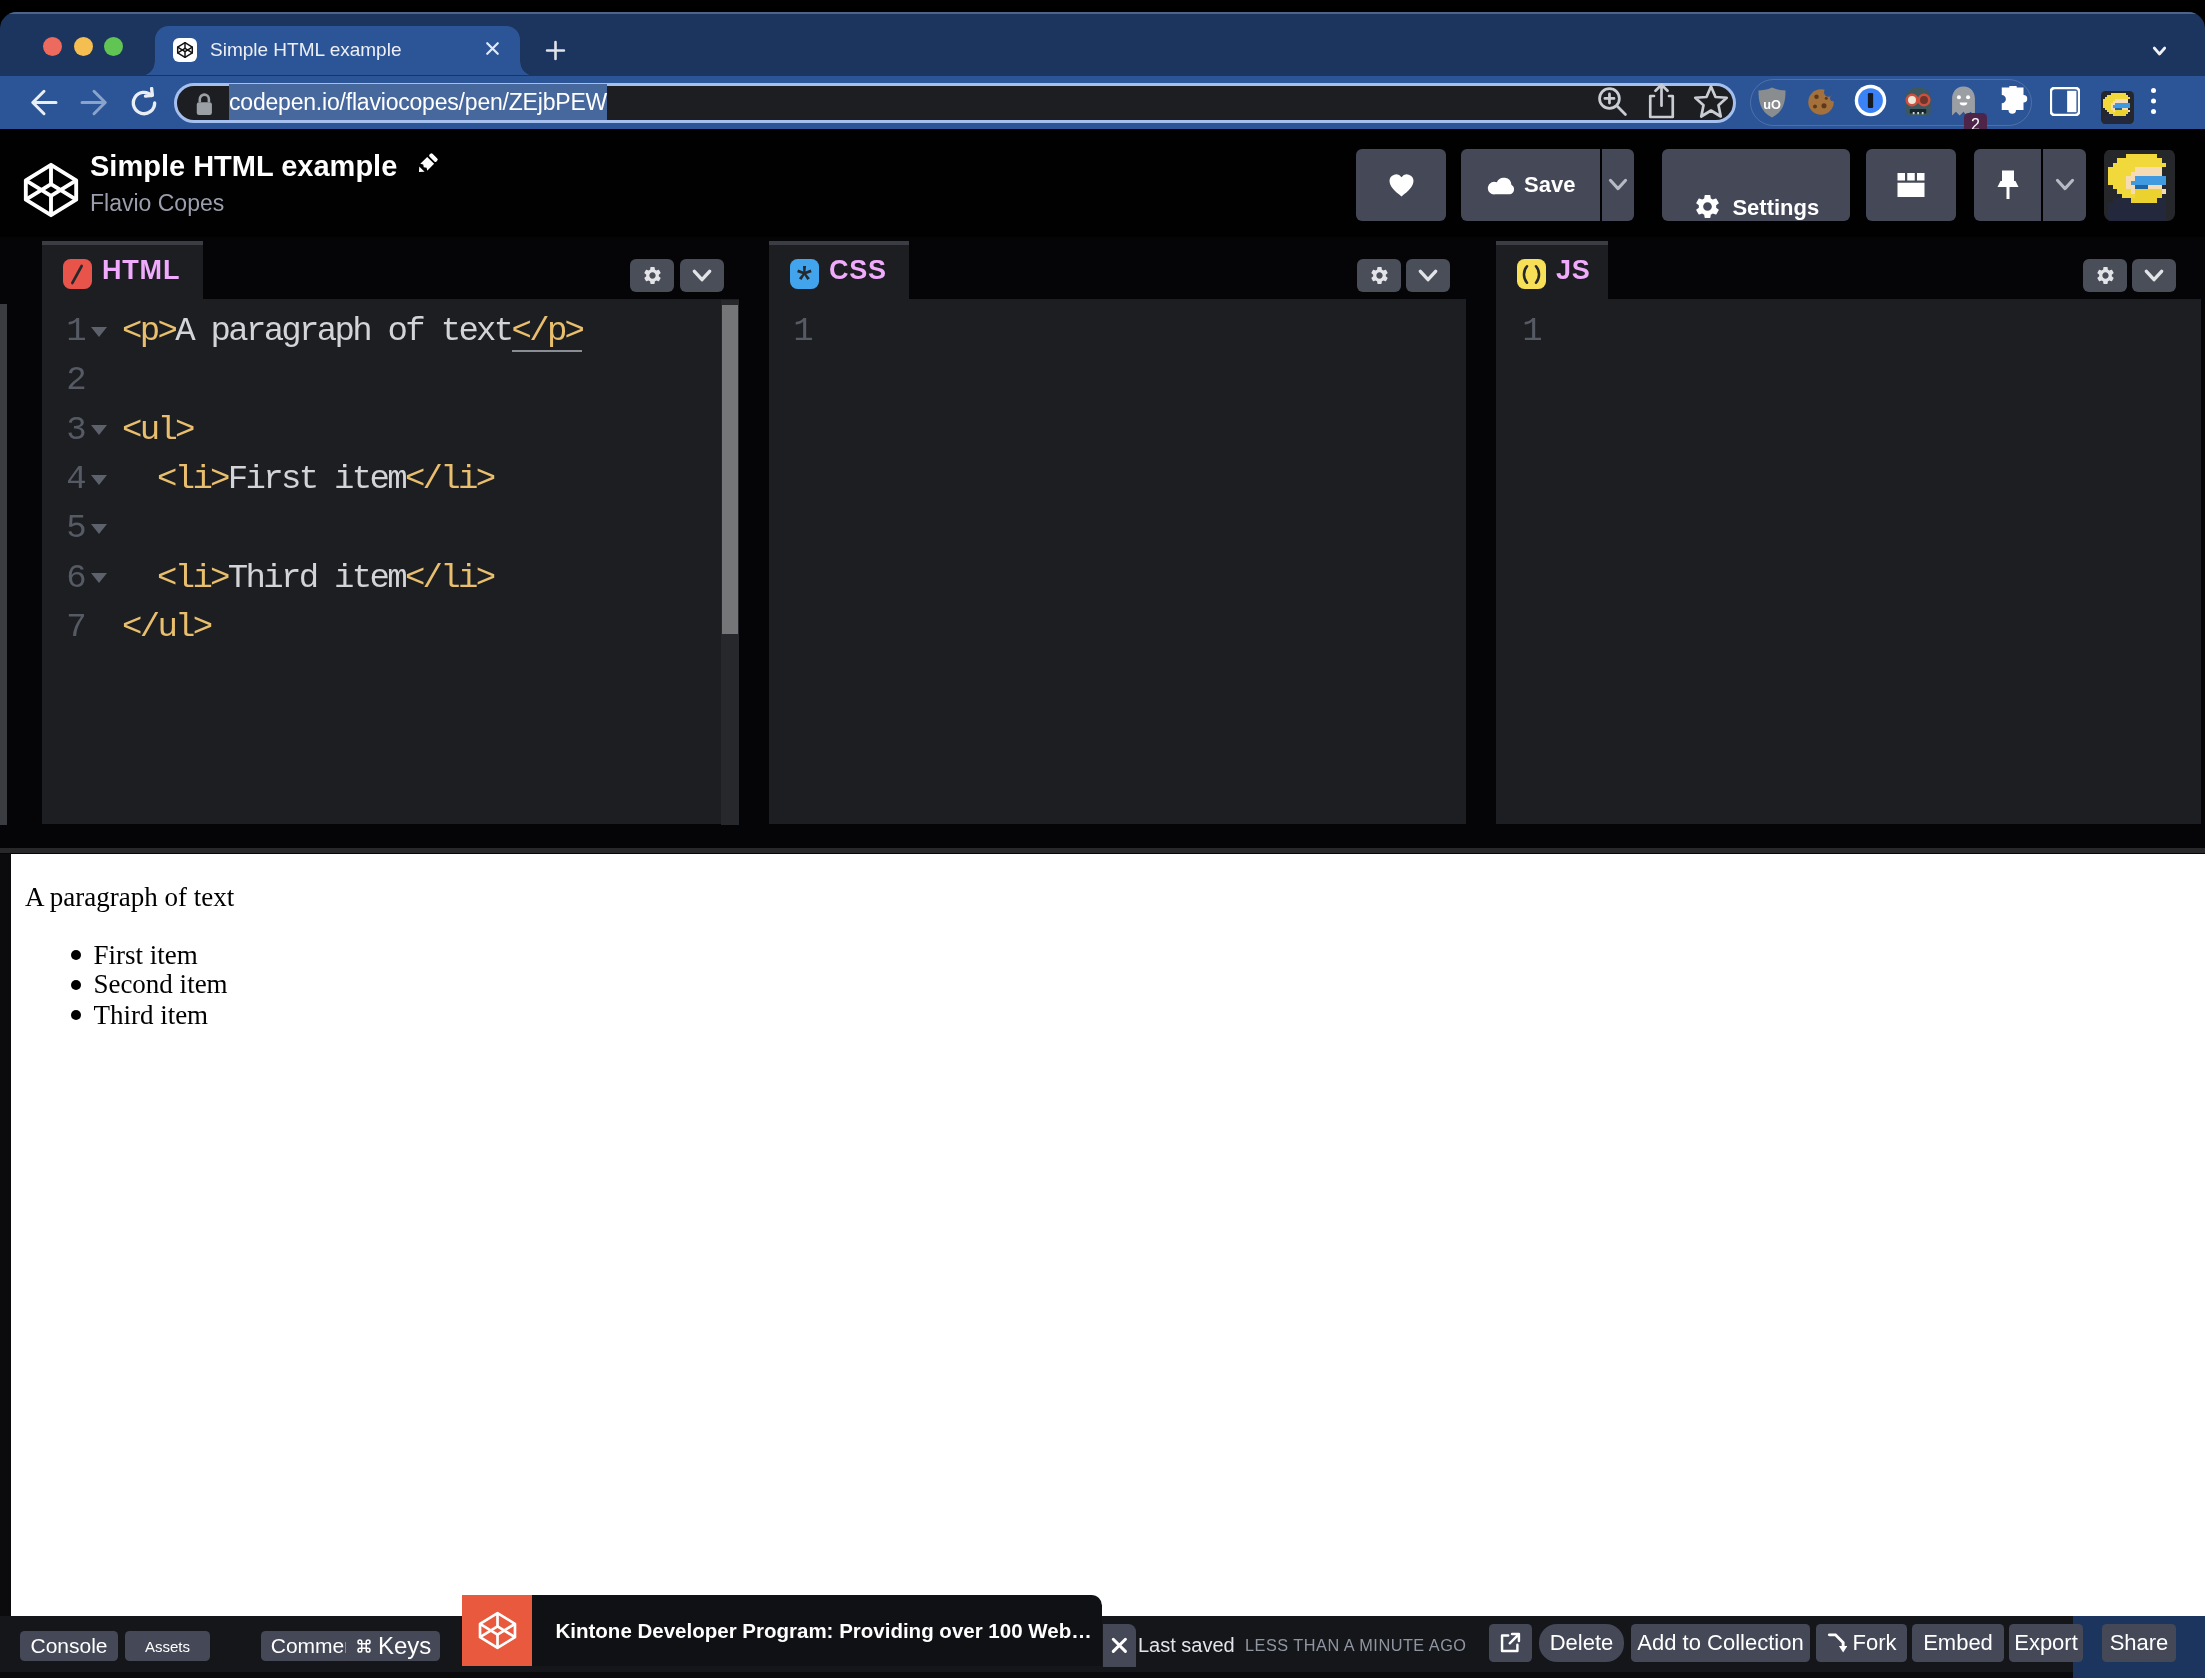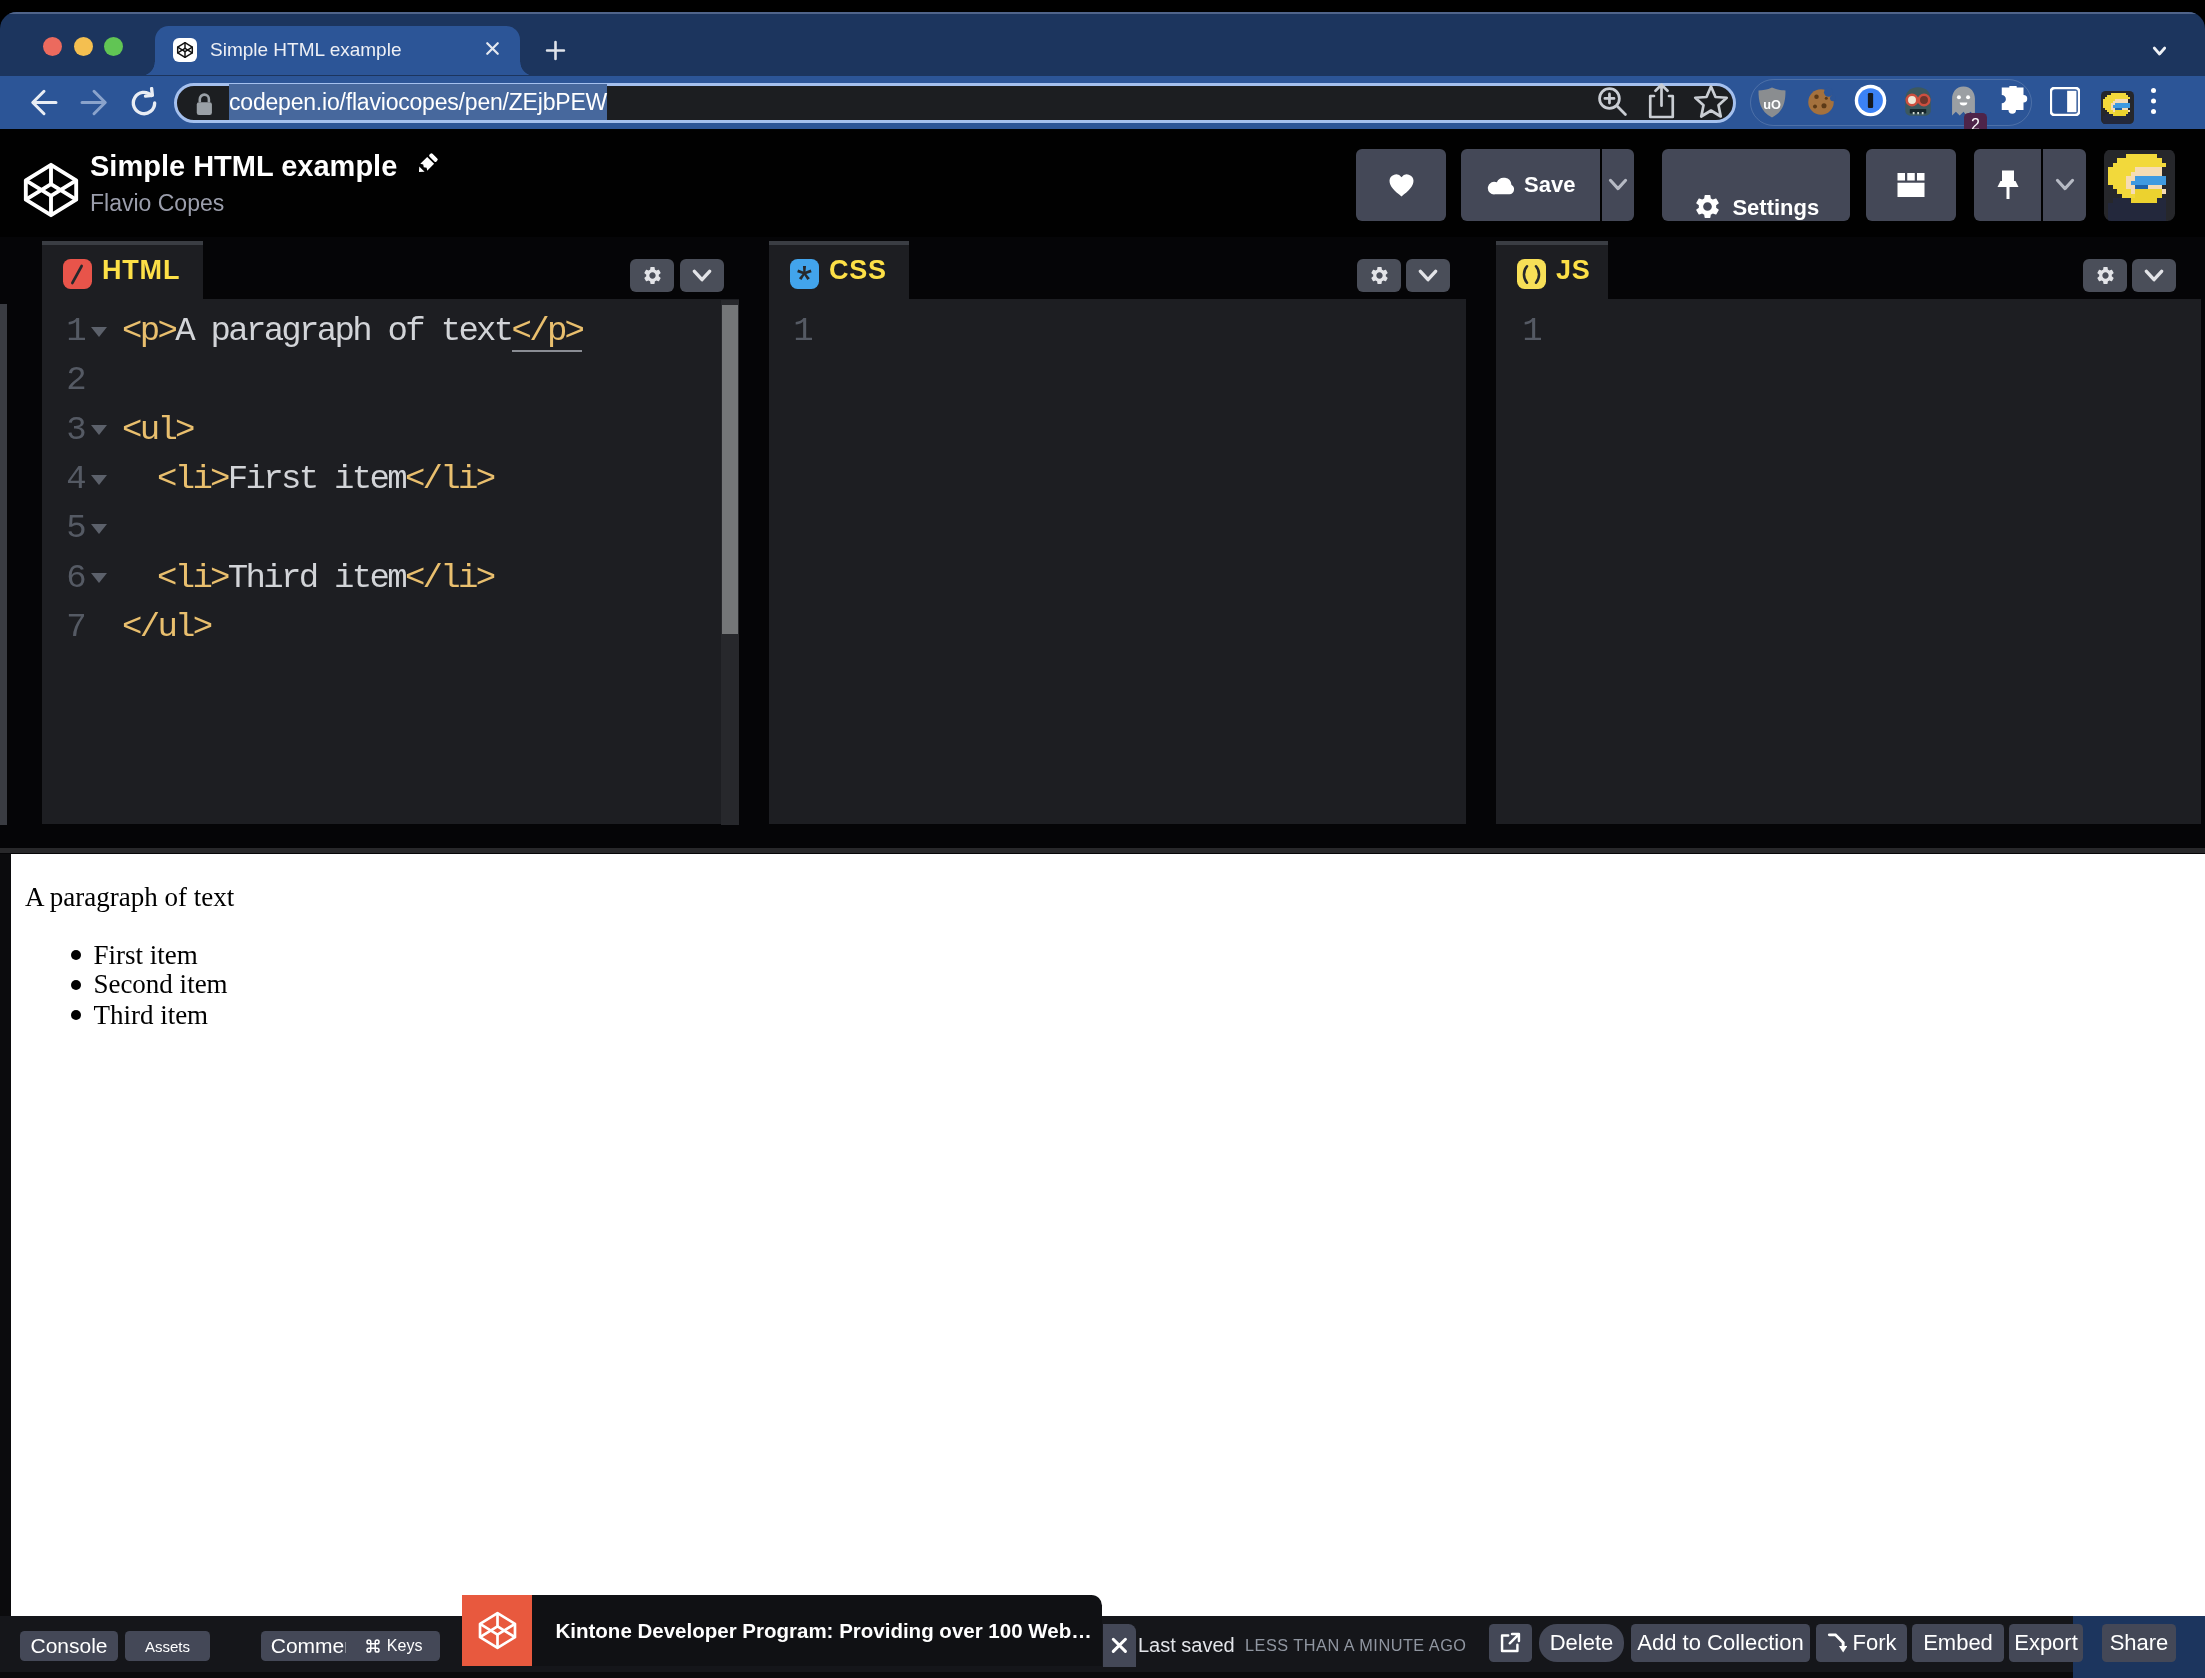--- a/index.html
+++ b/index.html
@@ -34,21 +34,21 @@
   #cphead { position:absolute; left:0; top:117px; width:2205px; height:108px; background:#010101; }
   .hbtn { position:absolute; top:20px; height:72px; background:#444857; border-radius:6px;
           color:#fff; font-size:22px; font-weight:700; display:flex; align-items:center; justify-content:center; gap:10.6px;}
   
   #editor { position:absolute; left:0; top:225px; width:2205px; height:617px; background:#050507; }
   .panel { position:absolute; top:62px; height:525px; background:#1d1e22; }
   .ptab  { position:absolute; top:3.8px; height:58px; background:#1d1e22; border-top:4.6px solid #3a3d43; }
   .picon { position:absolute; left:20.5px; top:14.4px; width:29px; height:30px; border-radius:7.6px;
            display:flex; align-items:center; justify-content:center; }
   .plabel{ position:absolute; left:60px; top:0; height:54px; line-height:50px;
-           font-size:27px; font-weight:700; color:#fde047; letter-spacing:0.8px;}
+           font-size:27px; font-weight:700; color:#f0abfc; letter-spacing:0.8px;}
   .pbtn  { position:absolute; top:22px; width:44px; height:33px; background:#4a4e59; border-radius:6px;
            display:flex; align-items:center; justify-content:center; }
   
   .cm { font-family:"Liberation Mono", monospace; font-size:34px; letter-spacing:-2.7px; line-height:49px; }
   .ln { position:absolute; color:#555a64; text-align:right; width:42px; }
   .fold { position:absolute; width:0; height:0; border-left:8.4px solid transparent;
           border-right:8.4px solid transparent; border-top:10px solid #5c616b; }
   .tag { color:#e9bf6e; }
   .txt { color:#d2d4d8; }
   
@@ -411,21 +411,21 @@
     <div class="abs" style="left:82px; top:115px; font-size:27px; line-height:30px;">Second item</div>
     <div class="abs" style="left:60px; top:156px; width:10px; height:10px; border-radius:50%; background:#000;"></div>
     <div class="abs" style="left:82px; top:146px; font-size:27px; line-height:30px;">Third item</div>
   </div>
   </div>
 
   <div id="bbar">
     <div class="bbtn" style="left:20px;  top:15px; width:98px; height:30px; font-size:21px;">Console</div>
     <div class="bbtn" style="left:125px; top:15px; width:85px; height:30px; font-size:15px;">Assets</div>
     <div class="bbtn" style="left:216px; top:15px; width:121px; height:30px; font-size:21px;margin-left:45px;">Comments</div>
-    <div class="bbtn" style="left:346px; top:15px; width:94px; height:30px; font-size:16px; gap:5.3px;"><svg width="18" height="18" viewBox="0 0 24 24" fill="none" stroke="#fff" stroke-width="2">
+    <div class="bbtn" style="left:346px; top:15px; width:94px; height:30px; font-size:24px; gap:5.3px;"><svg width="18" height="18" viewBox="0 0 24 24" fill="none" stroke="#fff" stroke-width="2">
           <path d="M9 9 H15 V15 H9 Z"></path>
           <path d="M9 9 V6.5 A2.5 2.5 0 1 0 6.5 9 H9 M15 9 H17.5 A2.5 2.5 0 1 0 15 6.5 V9 M15 15 V17.5 A2.5 2.5 0 1 0 17.5 15 H15 M9 15 H6.5 A2.5 2.5 0 1 0 9 17.5 V15"></path>
         </svg>Keys</div>
     <div class="abs" style="left:1138px; top:19px; font-size:20px; line-height:20px; color:#e3e5ea;">Last saved</div>
     <div class="abs" style="left:1245px; top:21px; font-size:16.3px; line-height:16.7px; color:#9096a1; letter-spacing:0.5px;">LESS THAN A MINUTE AGO</div>
     <div class="bbtn" style="left:1489px; top:7.6px; width:43px; height:38px;">
         <svg width="23" height="23" viewBox="0 0 30 30" fill="none" stroke="#fff" stroke-width="3.2" stroke-linecap="round" stroke-linejoin="round">
           <path d="M12 6 H4 V26 H24 V18"></path>
           <path d="M17 4 H26 V13 M26 4 14 16"></path>
         </svg>

